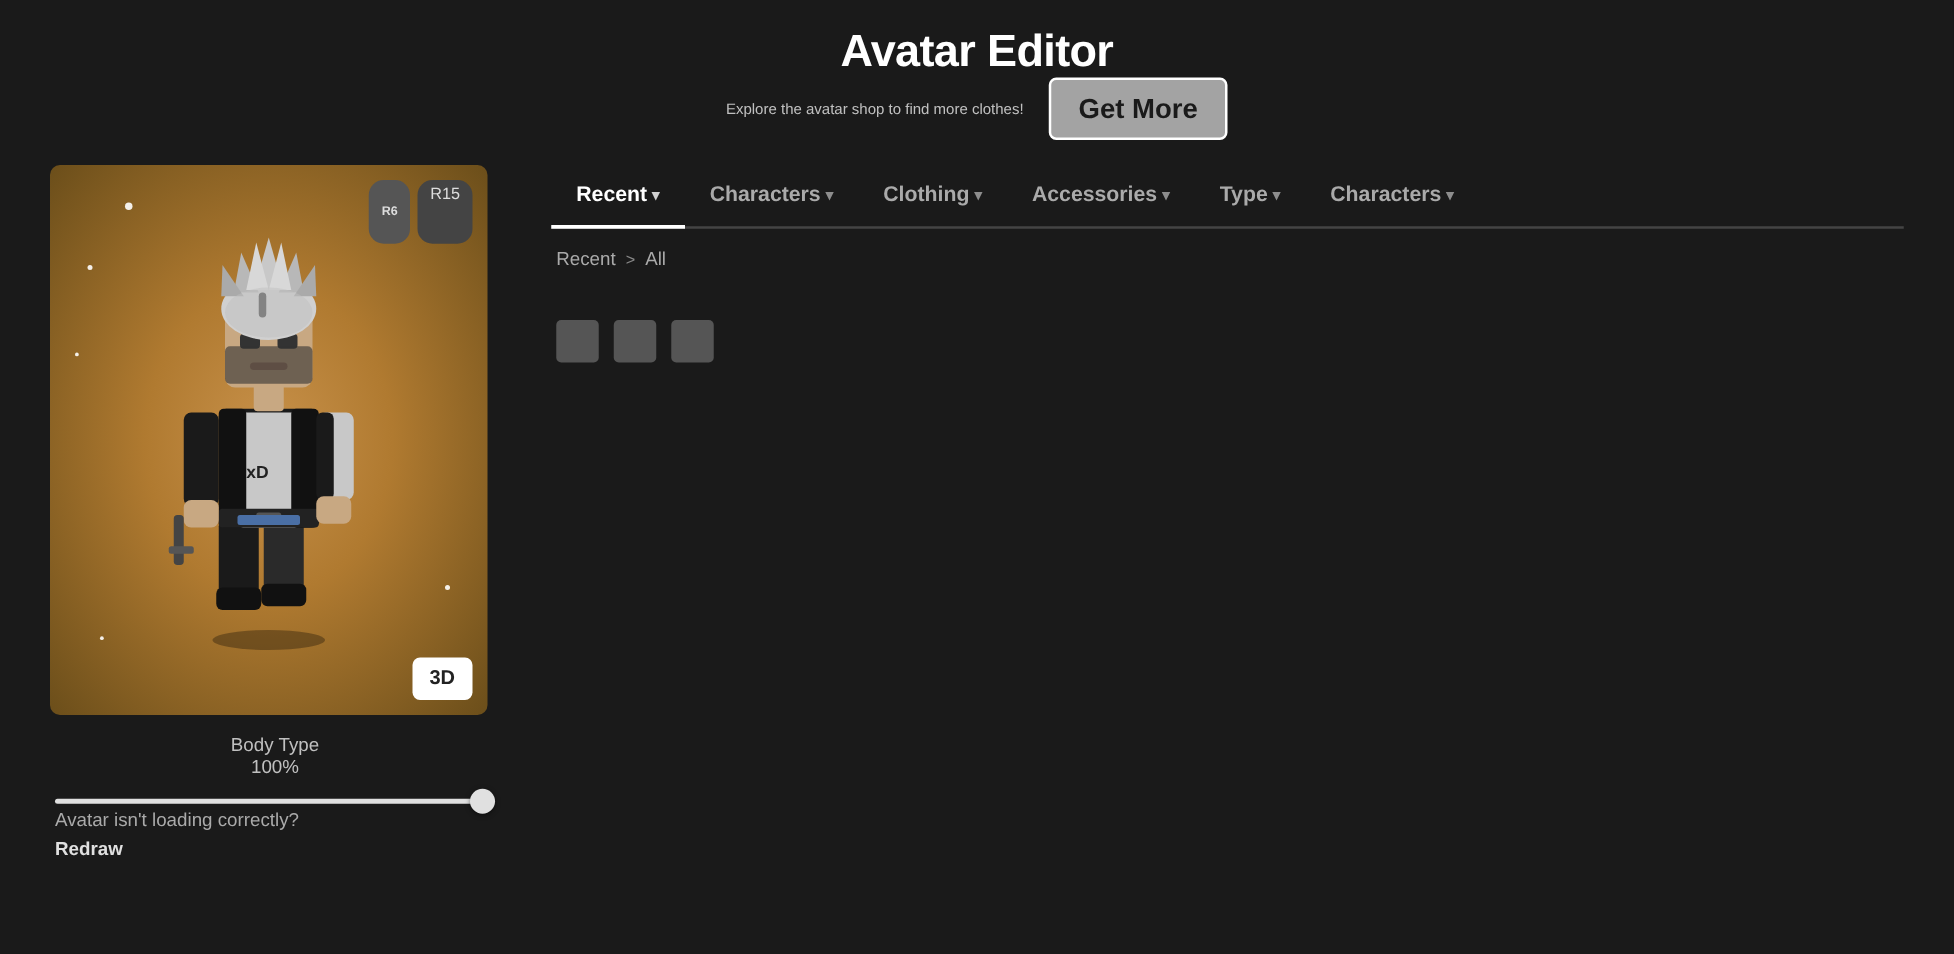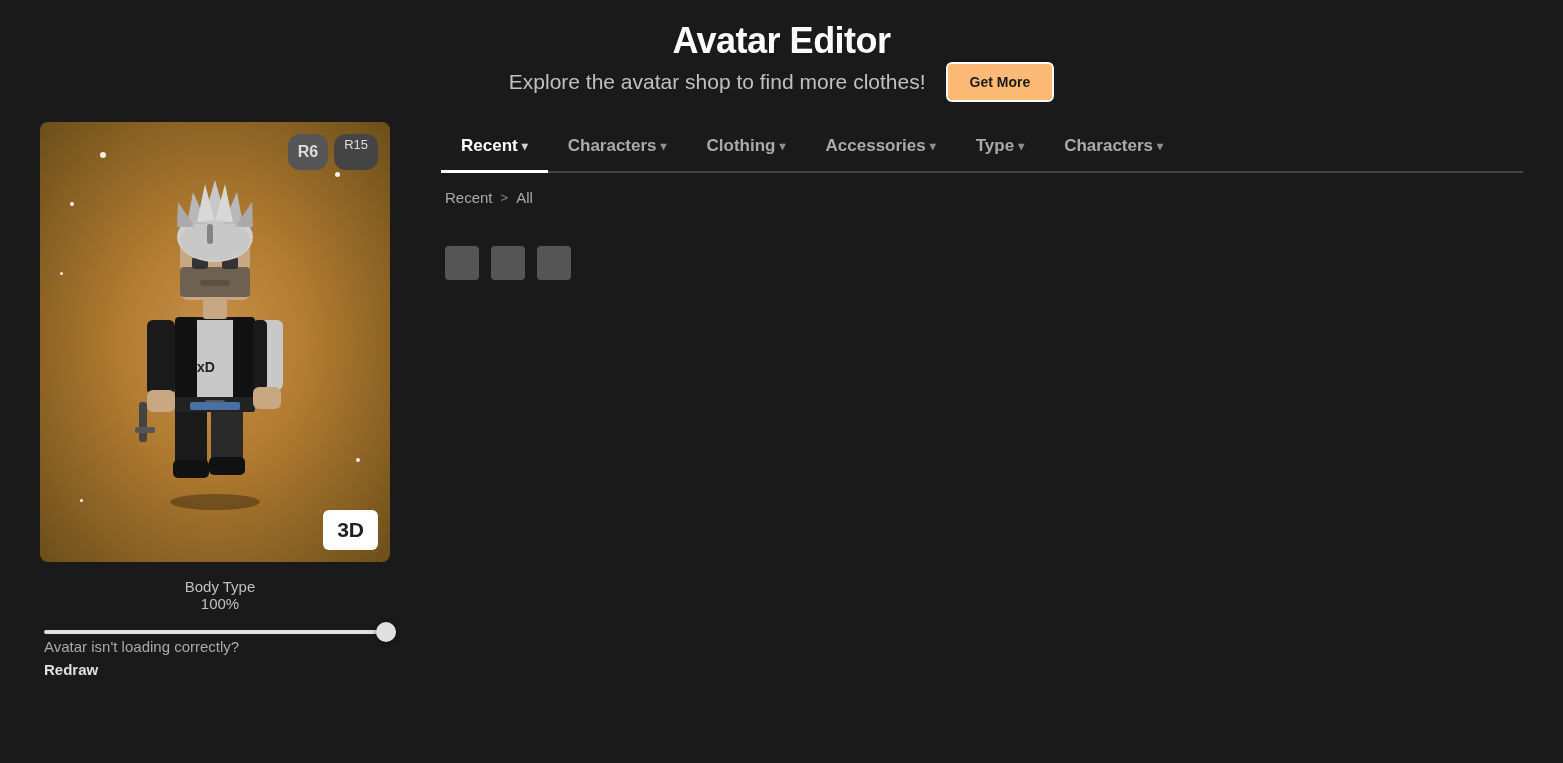--- a/index.html
+++ b/index.html
@@ -30,30 +30,30 @@
     }
 
     .header-right {
       display: flex;
       align-items: center;
       gap: 20px;
     }
 
     .header-shop-text {
       color: #c0c0c0;
-      font-size: 21px;
+      font-size: 12px;
     }
 
     .get-more-btn {
-      background-color: #fdba74;
+      background-color: #a3a3a3;
       color: #1a1a1a;
       border: 2px solid #ffffff;
       border-radius: 6px;
       padding: 10px 22px;
-      font-size: 14px;
+      font-size: 22px;
       font-weight: 700;
       cursor: pointer;
       white-space: nowrap;
     }
 
     .main-content {
       display: flex;
       padding: 10px 40px 20px 40px;
       gap: 30px;
     }
@@ -79,22 +79,22 @@
       right: 12px;
       display: flex;
       gap: 6px;
       z-index: 10;
     }
 
     .badge-r6 {
       background-color: #555;
       color: #ddd;
       border-radius: 12px;
-      padding: 9px 10px;
-      font-size: 16px;
+      padding: 20px 10px;
+      font-size: 10px;
       font-weight: 600;
     }
 
     .badge-r15 {
       background-color: #444;
       color: #ddd;
       border-radius: 12px;
       padding: 3px 10px;
       font-size: 13px;
       font-weight: 400;
@@ -102,21 +102,21 @@
 
     .avatar-3d-btn {
       position: absolute;
       bottom: 12px;
       right: 12px;
       background-color: #fff;
       color: #222;
       border: none;
       border-radius: 6px;
       padding: 8px 14px;
-      font-size: 21px;
+      font-size: 16px;
       font-weight: 700;
       cursor: pointer;
       z-index: 10;
     }
 
     
     .avatar-figure {
       position: absolute;
       top: 50%;
       left: 50%;

